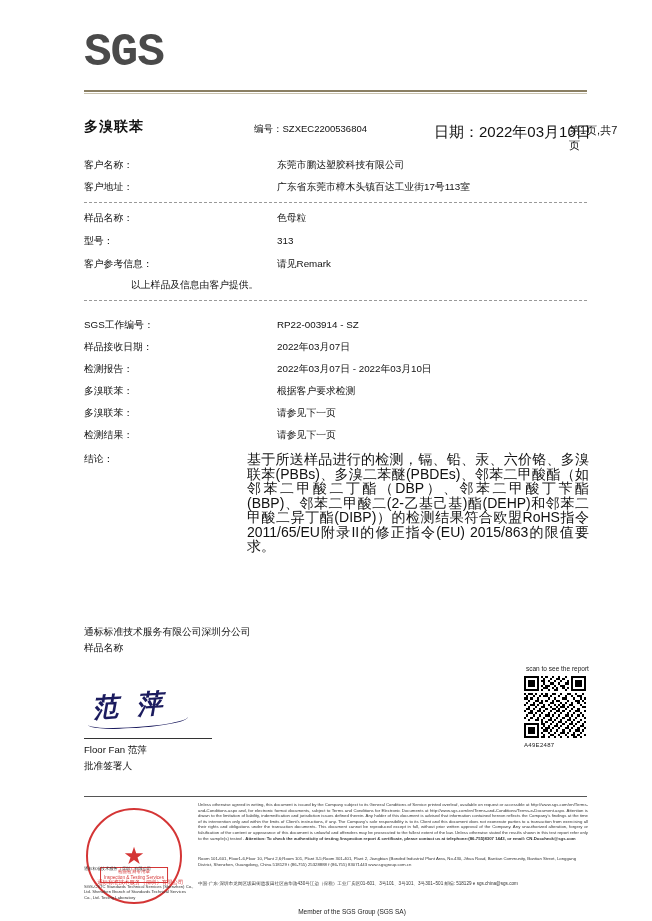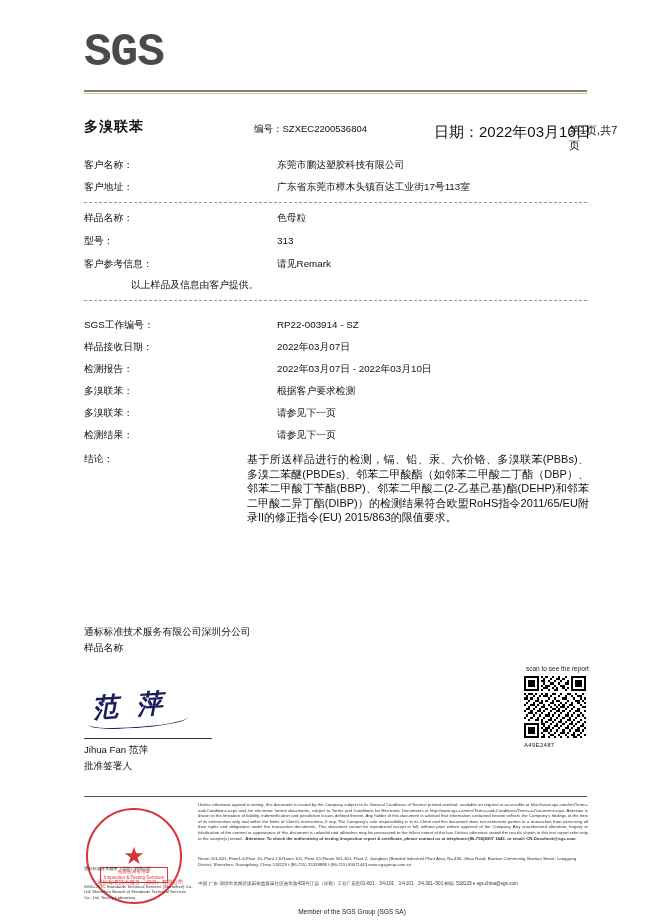--- a/index.html
+++ b/index.html
@@ -89,21 +89,21 @@
     left: 58px;
     width: 503px;
     border-top: 1px dashed #999;
     height: 0;
   }
 
   .concl {
     position: absolute;
     left: 221px; top: 452px;
     width: 342px;
-    font-size: 11px;
+    font-size: 14px;
     line-height: 14.5px;
     color: #111;
     text-align: justify;
   }
 
   .company {
     position: absolute;
     left: 58px; top: 624px;
     font-size: 9.8px;
     color: #111;
@@ -333,21 +333,21 @@
 
     <div class="company">
       <div>通标标准技术服务有限公司深圳分公司</div>
       <div>样品名称</div>
     </div>
 
     <div class="sig-script">范 萍</div>
     <div class="sig-flourish"></div>
     <div class="sig-line"></div>
     <div class="sig-name">
-      <div>Jihua Fan 范萍</div>
+      <div>Floor Fan 范萍</div>
       <div>批准签署人</div>
     </div>
 
     <div class="qr-cap">scan to see the report</div>
     <div class="qr-wrap">
       <svg class="qr" viewBox="0 0 29 29" shape-rendering="crispEdges" aria-hidden="true">
         <rect width="29" height="29" fill="#fff"></rect>
         <g fill="#000">
           <rect x="0" y="0" width="7" height="1"></rect>
             <rect x="0" y="6" width="7" height="1"></rect>

